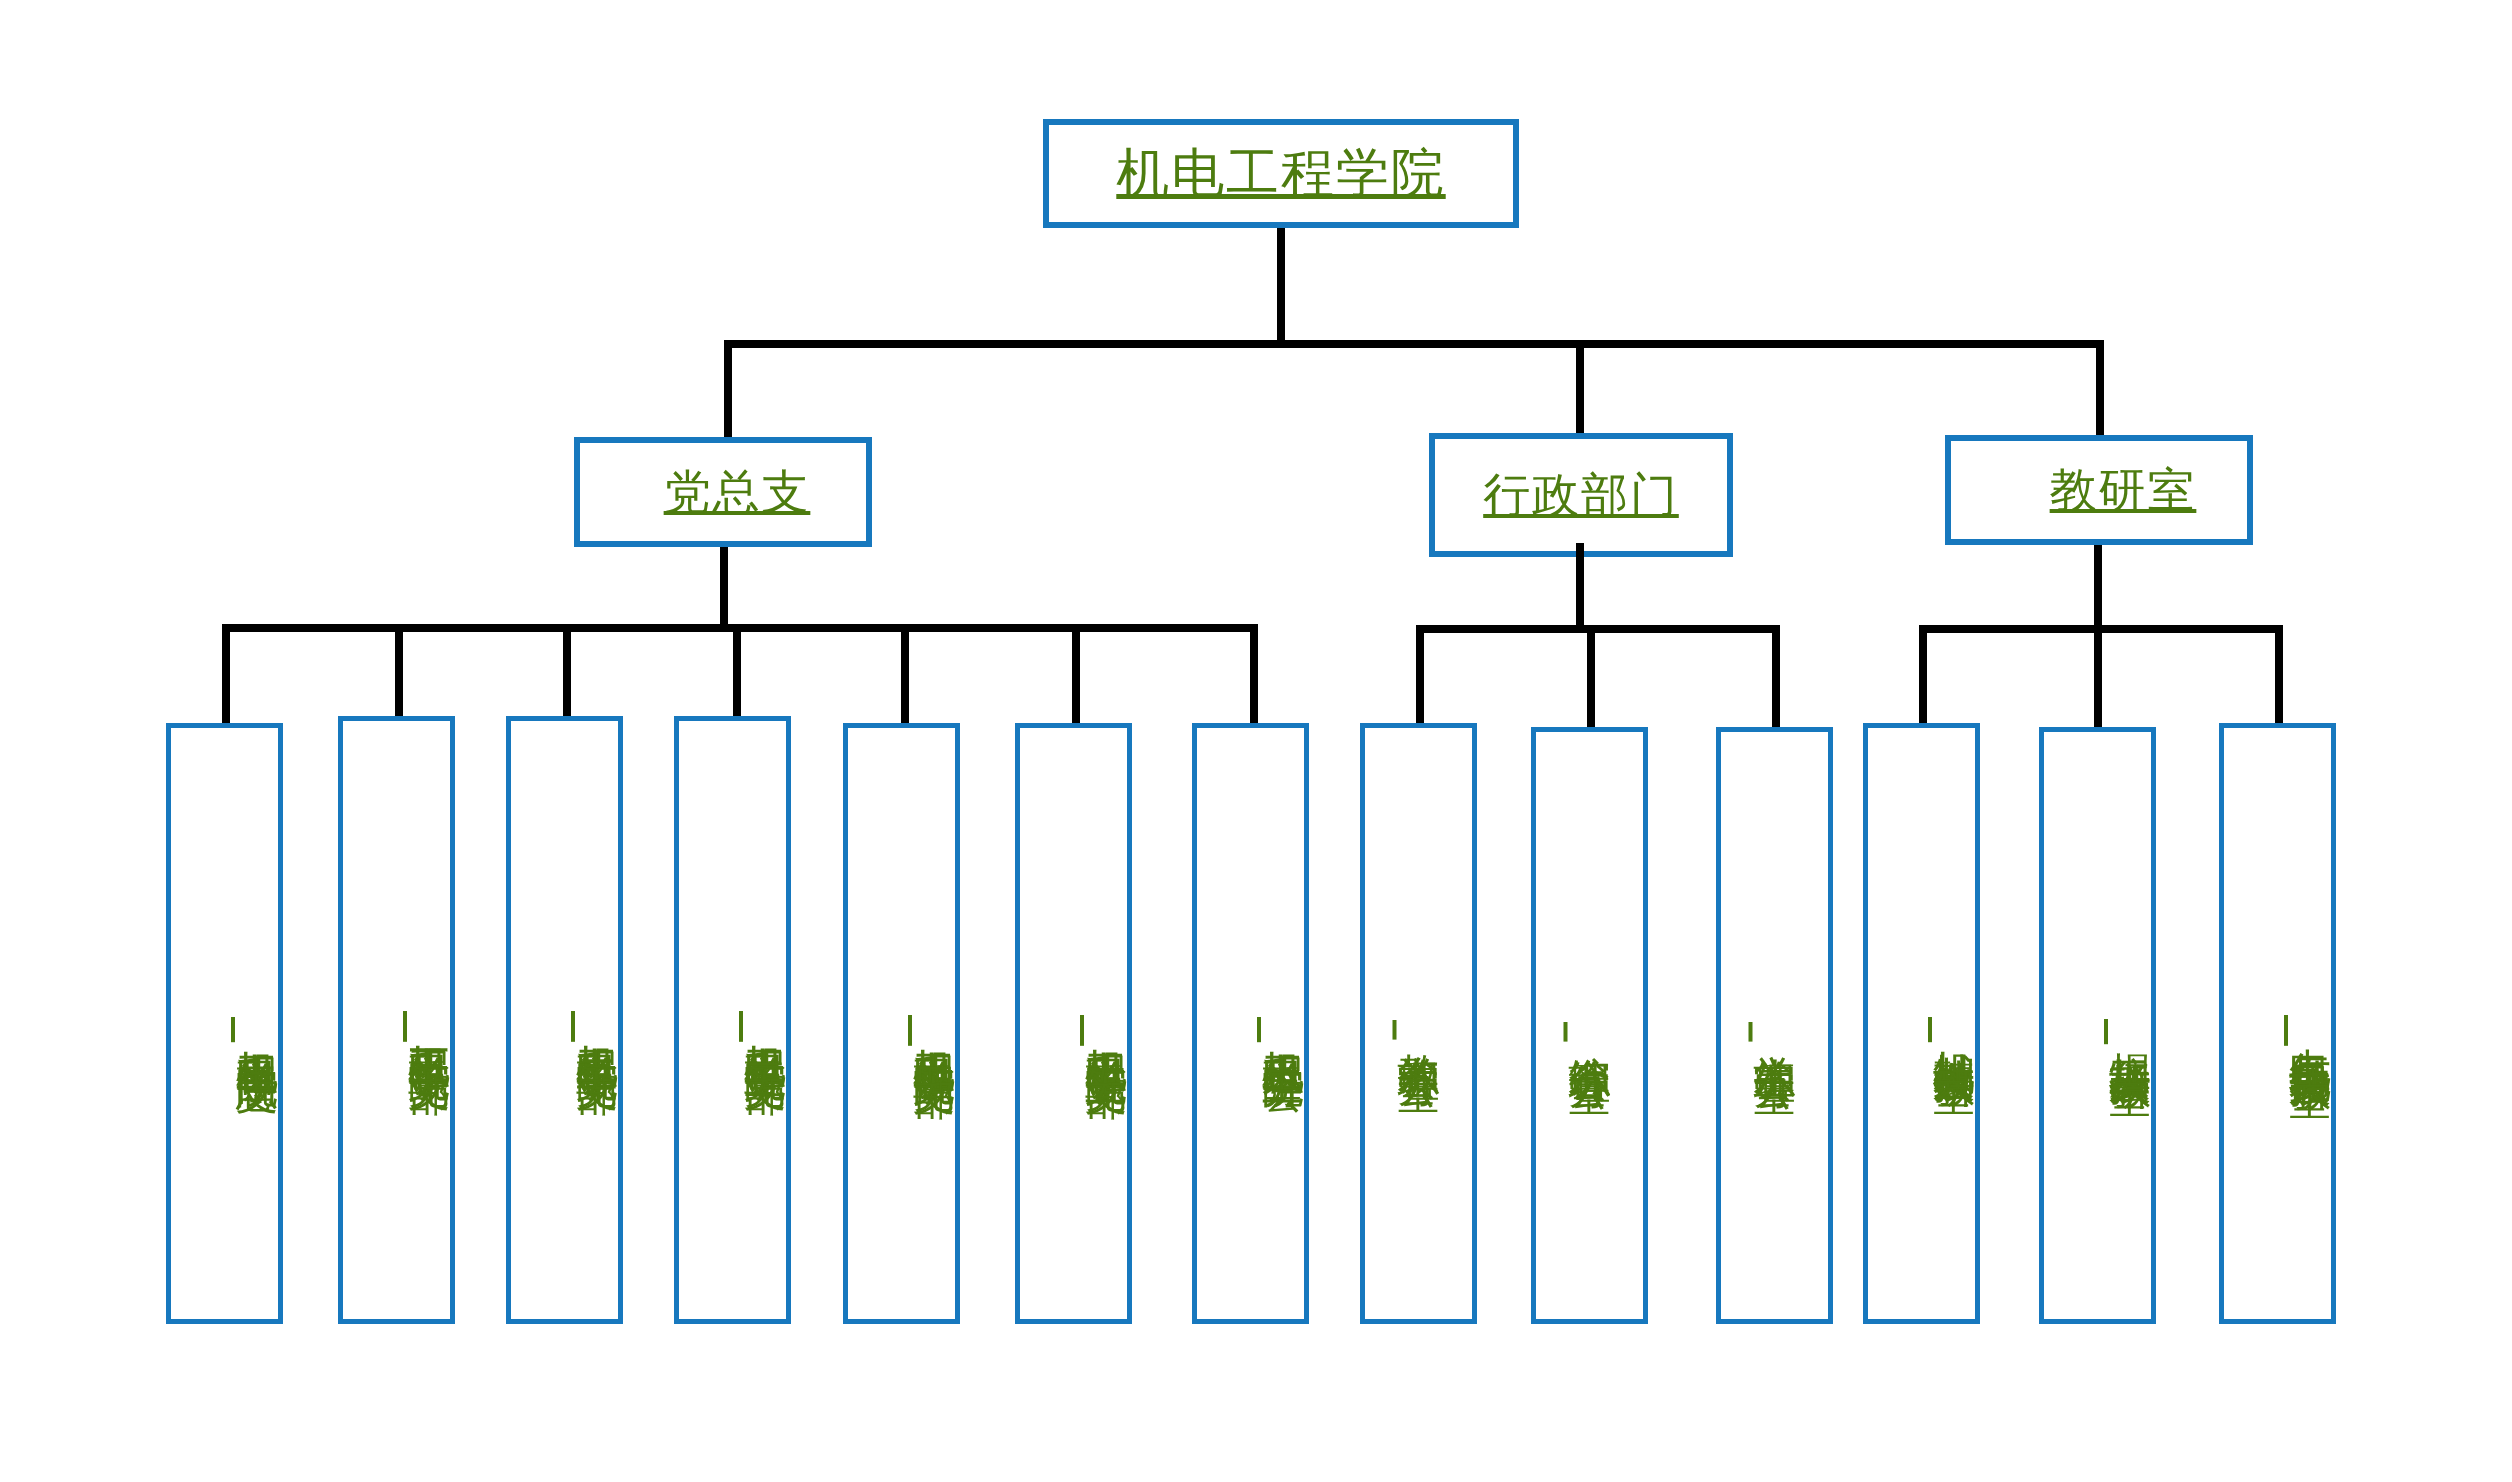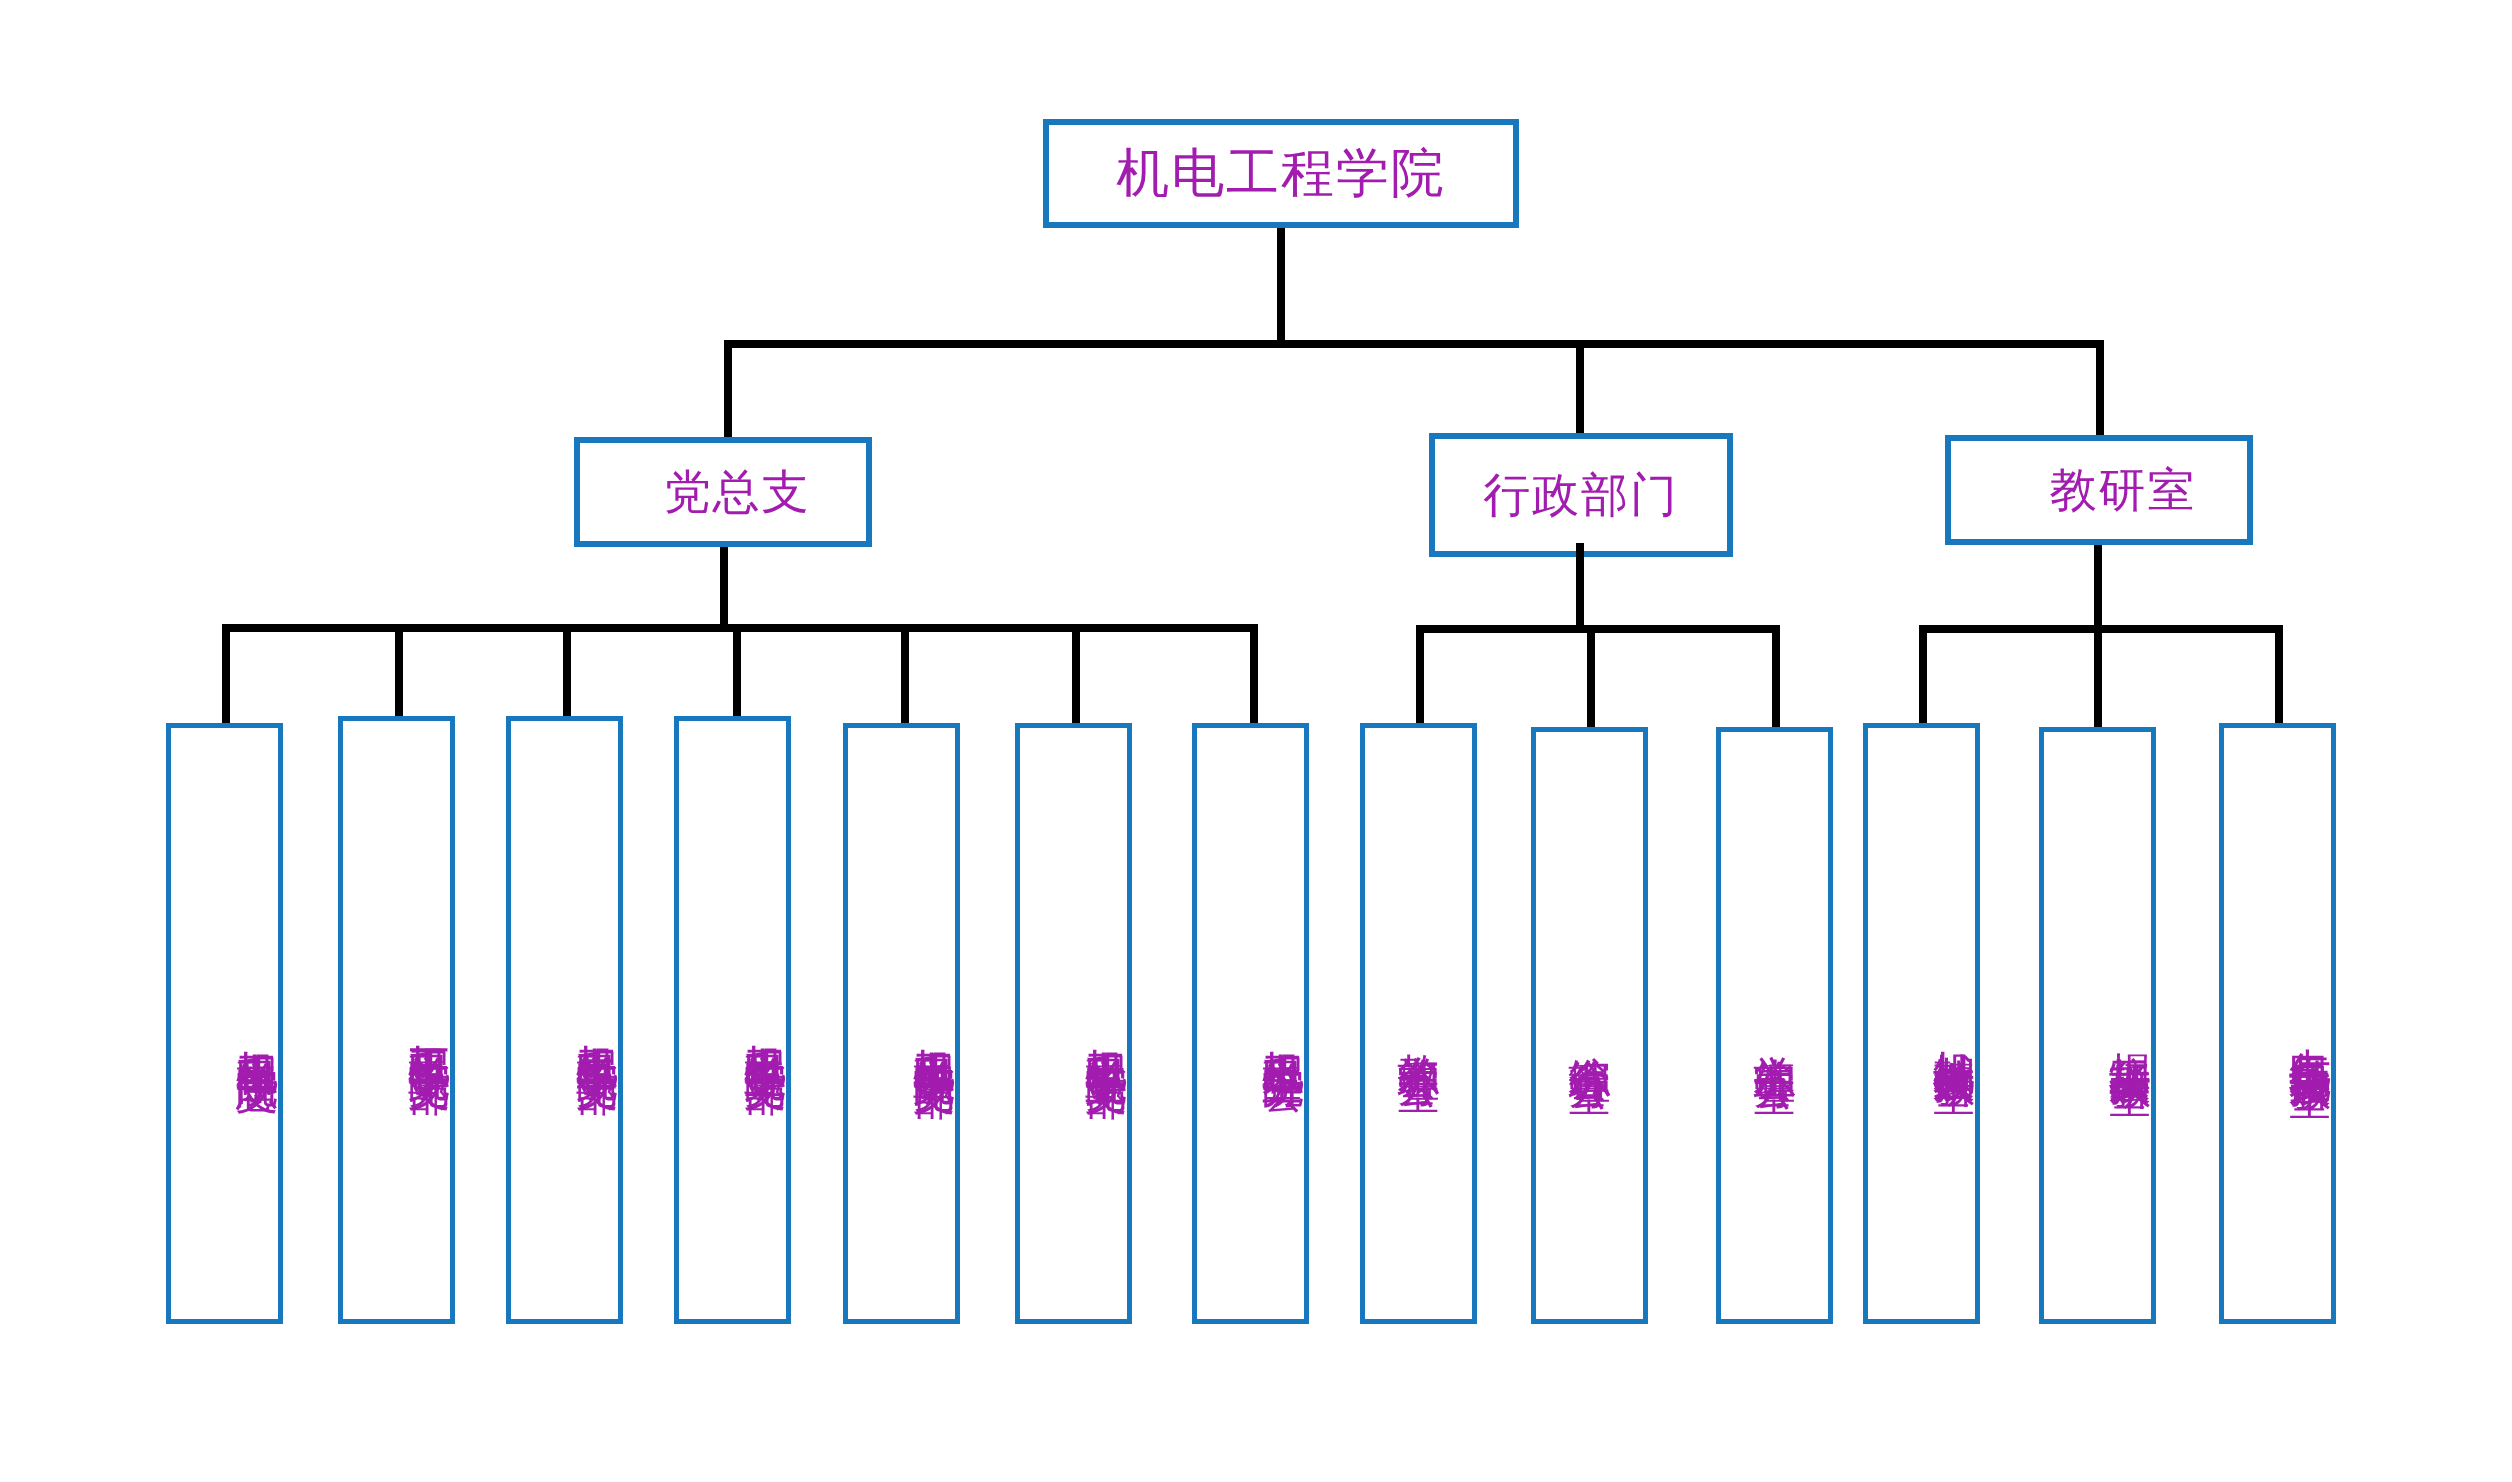--- a/index.html
+++ b/index.html
@@ -19,22 +19,23 @@
 
   
   .node {
     position: absolute;
     box-sizing: border-box;
     border: 6.5px solid #1778be;
     background: #ffffff;
     display: flex;
     align-items: center;
     justify-content: center;
-    color: #a21caf;
+    color: #4d7c0f;
     line-height: 1.0;
+    text-decoration: underline;
   }
   .node.root {
     font-size: 53px;
     letter-spacing: 1.9px;
   }
   .node.level2 {
     font-size: 47px;
     letter-spacing: 1.9px;
   }
   .node.leaf {

